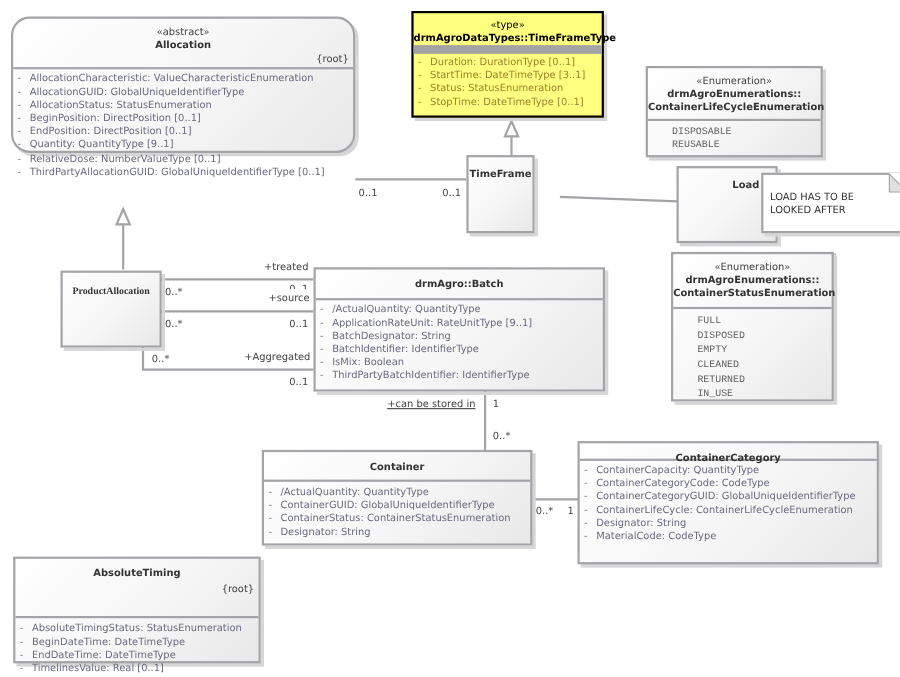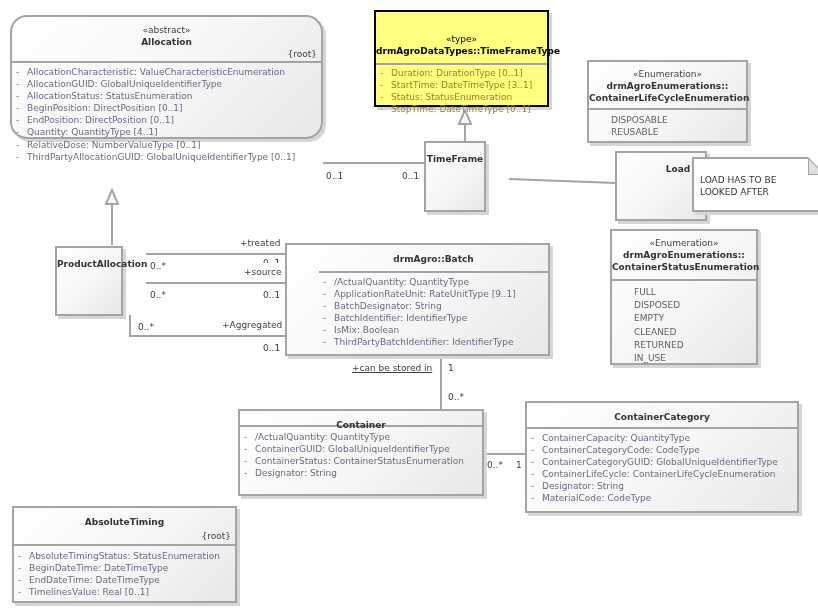--- a/index.html
+++ b/index.html
@@ -1,30 +1,30 @@
 <!DOCTYPE html>
 <html><head>
 <meta charset="utf-8">
 <style>
   html,body{margin:0;padding:0;background:#ffffff;}
   body{width:818px;height:615px;position:relative;overflow:hidden;font-family:"DejaVu Sans","Liberation Sans",sans-serif;}
   .cls{position:absolute;box-sizing:border-box;border:2px solid #a3a3a8;background:linear-gradient(135deg,#ffffff 0%,#f6f6f6 55%,#e8e8e8 100%);box-shadow:3px 3px 0 #d6d6d6;}
   .cls.yellow{background:#ffff80;border:2px solid #000000;box-shadow:3px 3px 0 #d6d6d6;}
   .hdr{box-sizing:border-box;border-bottom:2px solid #a3a3a8;text-align:center;position:relative;}
-  .yellow .hdr{border-bottom:2px solid #a3a3a3;margin-top:16px;}
+  .yellow .hdr{border-bottom:8px solid #a3a3a3;}
   .stereo{font-size:9px;color:#404040;line-height:12px;}
   .name{font-size:9px;font-weight:bold;color:#333;line-height:12px;}
   .root{position:absolute;right:4px;font-size:9px;color:#404040;line-height:12px;}
   .attrs{padding-top:3px;font-size:9px;line-height:12.1px;color:#6a6a80;white-space:nowrap;}
   .attr{display:flex;}
   .attr .vis{width:15px;padding-left:4px;box-sizing:border-box;color:#7a7a7a;}
   .yellow .attrs{color:#a0802a;}
   .yellow .attr .vis{color:#a0802a;}
   .lit{padding-left:22px;}
-  .enumattrs{color:#606060;}
+  .enumattrs{color:#606060;font-family:Liberation Mono, monospace;}
   .lbl{position:absolute;font-size:9px;color:#404040;white-space:nowrap;line-height:11px;}
   svg.lines{position:absolute;left:0;top:0;}
   .note{position:absolute;box-sizing:border-box;background:#fff;border:2px solid #a3a3a8;box-shadow:3px 3px 0 #d6d6d6;font-size:9px;color:#333;line-height:12px;padding:15px 6px 4px 6px;}
 </style>
 </head>
 <body>
 
 <svg class="lines" width="818" height="615">
 
   <line x1="112" y1="245" x2="112" y2="204" stroke="#a3a3a8" stroke-width="2"></line>
@@ -72,21 +72,21 @@
       <div class="attr">
         <span class="vis">-</span>
         <span>BeginPosition: DirectPosition [0..1]</span>
       </div>
       <div class="attr">
         <span class="vis">-</span>
         <span>EndPosition: DirectPosition [0..1]</span>
       </div>
       <div class="attr">
         <span class="vis">-</span>
-        <span>Quantity: QuantityType [4..1]</span>
+        <span>Quantity: QuantityType [9..1]</span>
       </div>
       <div class="attr">
         <span class="vis">-</span>
         <span>RelativeDose: NumberValueType [0..1]</span>
       </div>
       <div class="attr">
         <span class="vis">-</span>
         <span>ThirdPartyAllocationGUID: GlobalUniqueIdentifierType [0..1]</span>
       </div>
     </div>
@@ -155,25 +155,25 @@
   <div class="attrs enumattrs" id="lits-statusEnum" style="padding-top:5px;line-height:13.2px;">
       <div class="lit">FULL</div>
       <div class="lit">DISPOSED</div>
       <div class="lit">EMPTY</div>
       <div class="lit">CLEANED</div>
       <div class="lit">RETURNED</div>
       <div class="lit">IN_USE</div>
     </div>
 </div>
 
-<div class="cls" style="left:55px;top:246px;width:68px;height:70px;">
+<div class="cls" style="left:55px;top:246px;width:92px;height:70px;font-family:Liberation Serif, serif;">
   <div class="name" style="text-align:center;padding-top:10px;">ProductAllocation</div>
 </div>
 
-<div class="cls" style="left:285px;top:243px;width:265px;height:113px;padding-left:32px;">
+<div class="cls" style="left:285px;top:243px;width:265px;height:113px;">
   <div class="hdr" style="height:28px;padding-top:8px;">
     <div class="name">drmAgro::Batch</div>
   </div>
   <div class="attrs" id="attrs-batch" style="padding-top:3px;">
       <div class="attr">
         <span class="vis">-</span>
         <span>/ActualQuantity: QuantityType</span>
       </div>
       <div class="attr">
         <span class="vis">-</span>
@@ -192,77 +192,77 @@
         <span>IsMix: Boolean</span>
       </div>
       <div class="attr">
         <span class="vis">-</span>
         <span>ThirdPartyBatchIdentifier: IdentifierType</span>
       </div>
     </div>
 </div>
 
 <div class="cls" style="left:238px;top:409px;width:246px;height:87px;">
+  <div class="hdr" style="height:27px;padding-top:8px;">
+    <div class="name">Container</div>
+  </div>
+  <div class="attrs" id="attrs-container" style="padding-top:4px;">
+      <div class="attr">
+        <span class="vis">-</span>
+        <span>/ActualQuantity: QuantityType</span>
+      </div>
+      <div class="attr">
+        <span class="vis">-</span>
+        <span>ContainerGUID: GlobalUniqueIdentifierType</span>
+      </div>
+      <div class="attr">
+        <span class="vis">-</span>
+        <span>ContainerStatus: ContainerStatusEnumeration</span>
+      </div>
+      <div class="attr">
+        <span class="vis">-</span>
+        <span>Designator: String</span>
+      </div>
+    </div>
+</div>
+
+<div class="cls" style="left:525px;top:401px;width:274px;height:112px;">
   <div class="hdr" style="height:16px;padding-top:8px;">
-    <div class="name">Container</div>
-  </div>
-  <div class="attrs" id="attrs-container" style="padding-top:4px;">
-      <div class="attr">
-        <span class="vis">-</span>
-        <span>/ActualQuantity: QuantityType</span>
-      </div>
-      <div class="attr">
-        <span class="vis">-</span>
-        <span>ContainerGUID: GlobalUniqueIdentifierType</span>
-      </div>
-      <div class="attr">
-        <span class="vis">-</span>
-        <span>ContainerStatus: ContainerStatusEnumeration</span>
+    <div class="name">ContainerCategory</div>
+  </div>
+  <div class="attrs" id="attrs-containerCategory" style="padding-top:3px;">
+      <div class="attr">
+        <span class="vis">-</span>
+        <span>ContainerCapacity: QuantityType</span>
+      </div>
+      <div class="attr">
+        <span class="vis">-</span>
+        <span>ContainerCategoryCode: CodeType</span>
+      </div>
+      <div class="attr">
+        <span class="vis">-</span>
+        <span>ContainerCategoryGUID: GlobalUniqueIdentifierType</span>
+      </div>
+      <div class="attr">
+        <span class="vis">-</span>
+        <span>ContainerLifeCycle: ContainerLifeCycleEnumeration</span>
       </div>
       <div class="attr">
         <span class="vis">-</span>
         <span>Designator: String</span>
       </div>
-    </div>
-</div>
-
-<div class="cls" style="left:525px;top:401px;width:274px;height:112px;">
-  <div class="hdr" style="height:26px;padding-top:8px;">
-    <div class="name">ContainerCategory</div>
-  </div>
-  <div class="attrs" id="attrs-containerCategory" style="padding-top:3px;">
-      <div class="attr">
-        <span class="vis">-</span>
-        <span>ContainerCapacity: QuantityType</span>
-      </div>
-      <div class="attr">
-        <span class="vis">-</span>
-        <span>ContainerCategoryCode: CodeType</span>
-      </div>
-      <div class="attr">
-        <span class="vis">-</span>
-        <span>ContainerCategoryGUID: GlobalUniqueIdentifierType</span>
-      </div>
-      <div class="attr">
-        <span class="vis">-</span>
-        <span>ContainerLifeCycle: ContainerLifeCycleEnumeration</span>
-      </div>
-      <div class="attr">
-        <span class="vis">-</span>
-        <span>Designator: String</span>
-      </div>
       <div class="attr">
         <span class="vis">-</span>
         <span>MaterialCode: CodeType</span>
       </div>
     </div>
 </div>
 
 <div class="cls" style="left:12px;top:506px;width:225px;height:97px;">
-  <div class="hdr" style="height:38px;padding-top:8px;">
+  <div class="hdr" style="height:54px;padding-top:8px;">
     <div class="name">AbsoluteTiming</div>
     <div class="root" style="top:22px;">{root}</div>
   </div>
   <div class="attrs" id="attrs-absoluteTiming" style="padding-top:4px;">
       <div class="attr">
         <span class="vis">-</span>
         <span>AbsoluteTimingStatus: StatusEnumeration</span>
       </div>
       <div class="attr">
         <span class="vis">-</span>

